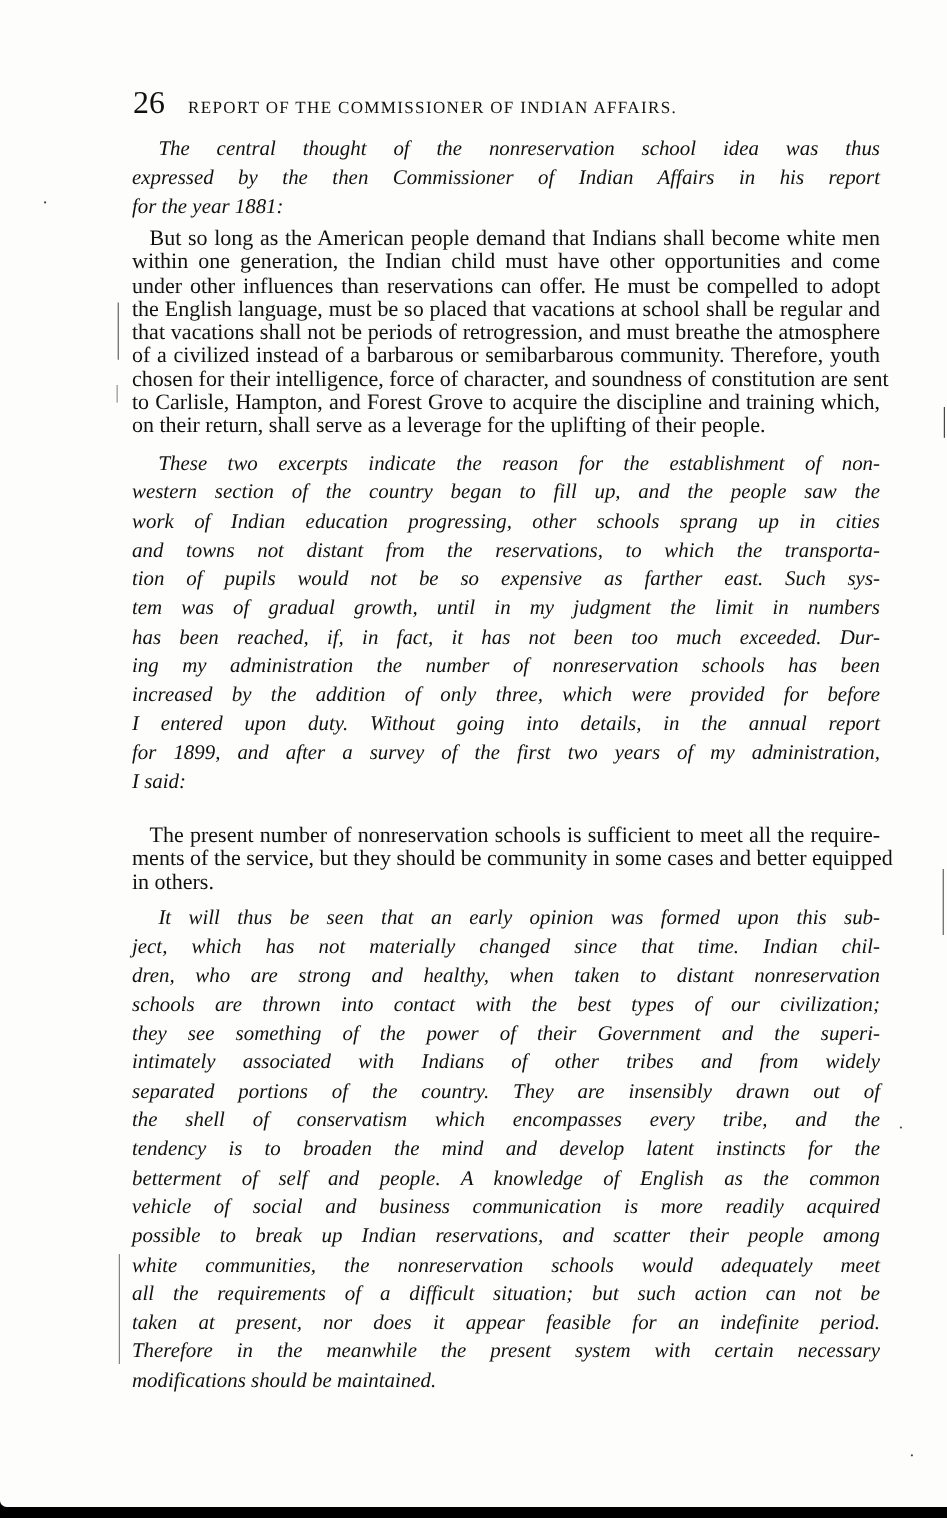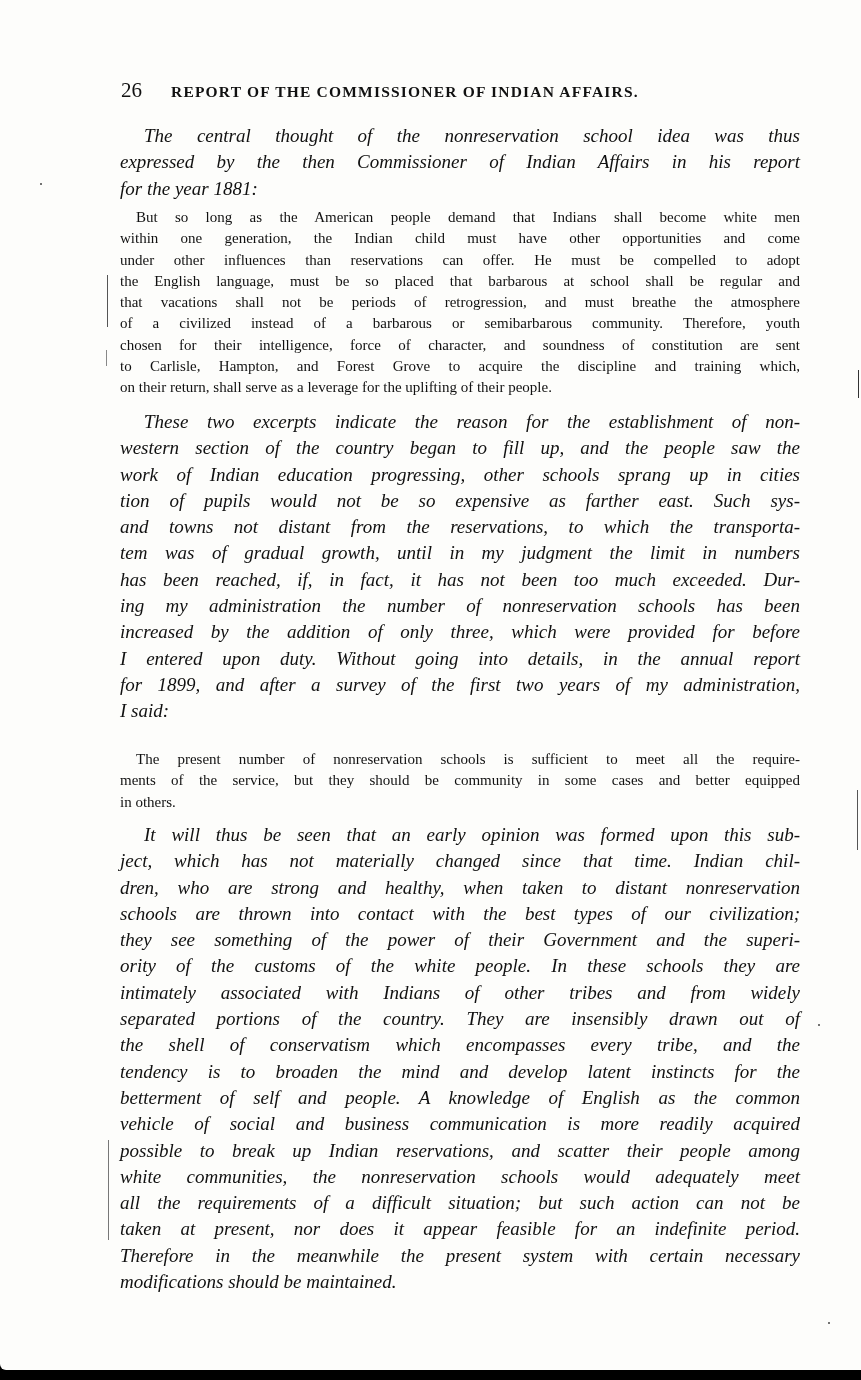--- a/index.html
+++ b/index.html
@@ -25,28 +25,28 @@
     .header {
       position: absolute;
       left: 121px;
       top: 78px;
       width: 640px;
       font-family: "Liberation Serif", "DejaVu Serif", serif;
       color: #111;
       white-space: nowrap;
     }
     .page-number {
-      font-size: 21px;
+      font-size: 29px;
       display: inline-block;
       width: 40px;
     }
     .running-head {
       font-size: 15.5px;
       letter-spacing: 1.2px;
-      font-weight: bold;
+      font-weight: normal;
       display: inline-block;
       margin-left: 6px;
     }
     .body-text {
       position: absolute;
       left: 120px;
       width: 680px;
       font-family: "Liberation Serif", "DejaVu Serif", serif;
       color: #111;
     }
@@ -63,21 +63,21 @@
       text-align-last: justify;
       white-space: nowrap;
     }
     .para .line.last {
       text-align-last: left;
     }
     .para .line.indent {
       padding-left: 24px;
     }
     .quote {
-      font-size: 15px;
+      font-size: 20px;
       line-height: 21.3px;
       margin: 0;
     }
     .quote .line {
       display: block;
       text-align: justify;
       text-align-last: justify;
       white-space: nowrap;
     }
     .quote .line.last {
@@ -115,36 +115,36 @@
       <span class="line">expressed by the then Commissioner of Indian Affairs in his report</span>
       <span class="line last">for the year 1881:</span>
     </p>
   </div>
 
   <div class="body-text" style="top:207px;">
     <p class="quote">
       <span class="line indent">But so long as the American people demand that Indians shall become white men</span>
       <span class="line">within one generation, the Indian child must have other opportunities and come</span>
       <span class="line">under other influences than reservations can offer.   He must be compelled to adopt</span>
-      <span class="line">the English language, must be so placed that barbarous at school shall be regular and</span>
+      <span class="line">the English language, must be so placed that vacations at school shall be regular and</span>
       <span class="line">that vacations shall not be periods of retrogression, and must breathe the atmosphere</span>
       <span class="line">of a civilized instead of a barbarous or semibarbarous community.   Therefore, youth</span>
       <span class="line">chosen for their intelligence, force of character, and soundness of constitution are sent</span>
       <span class="line">to Carlisle, Hampton, and Forest Grove to acquire the discipline and training which,</span>
       <span class="line last">on their return, shall serve as a leverage for the uplifting of their people.</span>
     </p>
   </div>
 
   <div class="body-text" style="top:409px;">
     <p class="para">
       <span class="line indent">These two excerpts indicate the reason for the establishment of non-</span>
       <span class="line">western section of the country began to fill up, and the people saw the</span>
       <span class="line">work of Indian education progressing, other schools sprang up in cities</span>
+      <span class="line">and towns not distant from the reservations, to which the transporta-</span>
       <span class="line">tion of pupils would not be so expensive as farther east.   Such sys-</span>
-      <span class="line">and towns not distant from the reservations, to which the transporta-</span>
       <span class="line">tem was of gradual growth, until in my judgment the limit in numbers</span>
       <span class="line">has been reached, if, in fact, it has not been too much exceeded.   Dur-</span>
       <span class="line">ing my administration the number of nonreservation schools has been</span>
       <span class="line">increased by the addition of only three, which were provided for before</span>
       <span class="line">I entered upon duty.   Without going into details, in the annual report</span>
       <span class="line">for 1899, and after a survey of the first two years of my administration,</span>
       <span class="line last">I said:</span>
     </p>
   </div>
 
@@ -156,21 +156,20 @@
     </p>
   </div>
 
   <div class="body-text" style="top:822px;">
     <p class="para">
       <span class="line indent">It will thus be seen that an early opinion was formed upon this sub-</span>
       <span class="line">ject, which has not materially changed since that time.   Indian chil-</span>
       <span class="line">dren, who are strong and healthy, when taken to distant nonreservation</span>
       <span class="line">schools are thrown into contact with the best types of our civilization;</span>
       <span class="line">they see something of the power of their Government and the superi-</span>
-      <span class="line">ority of the customs of the white people.   In these schools they are</span>
       <span class="line">intimately associated with Indians of other tribes and from widely</span>
       <span class="line">separated portions of the country.   They are insensibly drawn out of</span>
       <span class="line">the shell of conservatism which encompasses every tribe, and the</span>
       <span class="line">tendency is to broaden the mind and develop latent instincts for the</span>
       <span class="line">betterment of self and people.   A knowledge of English as the common</span>
       <span class="line">vehicle of social and business communication is more readily acquired</span>
       <span class="line">possible to break up Indian reservations, and scatter their people among</span>
       <span class="line">white communities, the nonreservation schools would adequately meet</span>
       <span class="line">all the requirements of a difficult situation; but such action can not be</span>
       <span class="line">taken at present, nor does it appear feasible for an indefinite period.</span>

